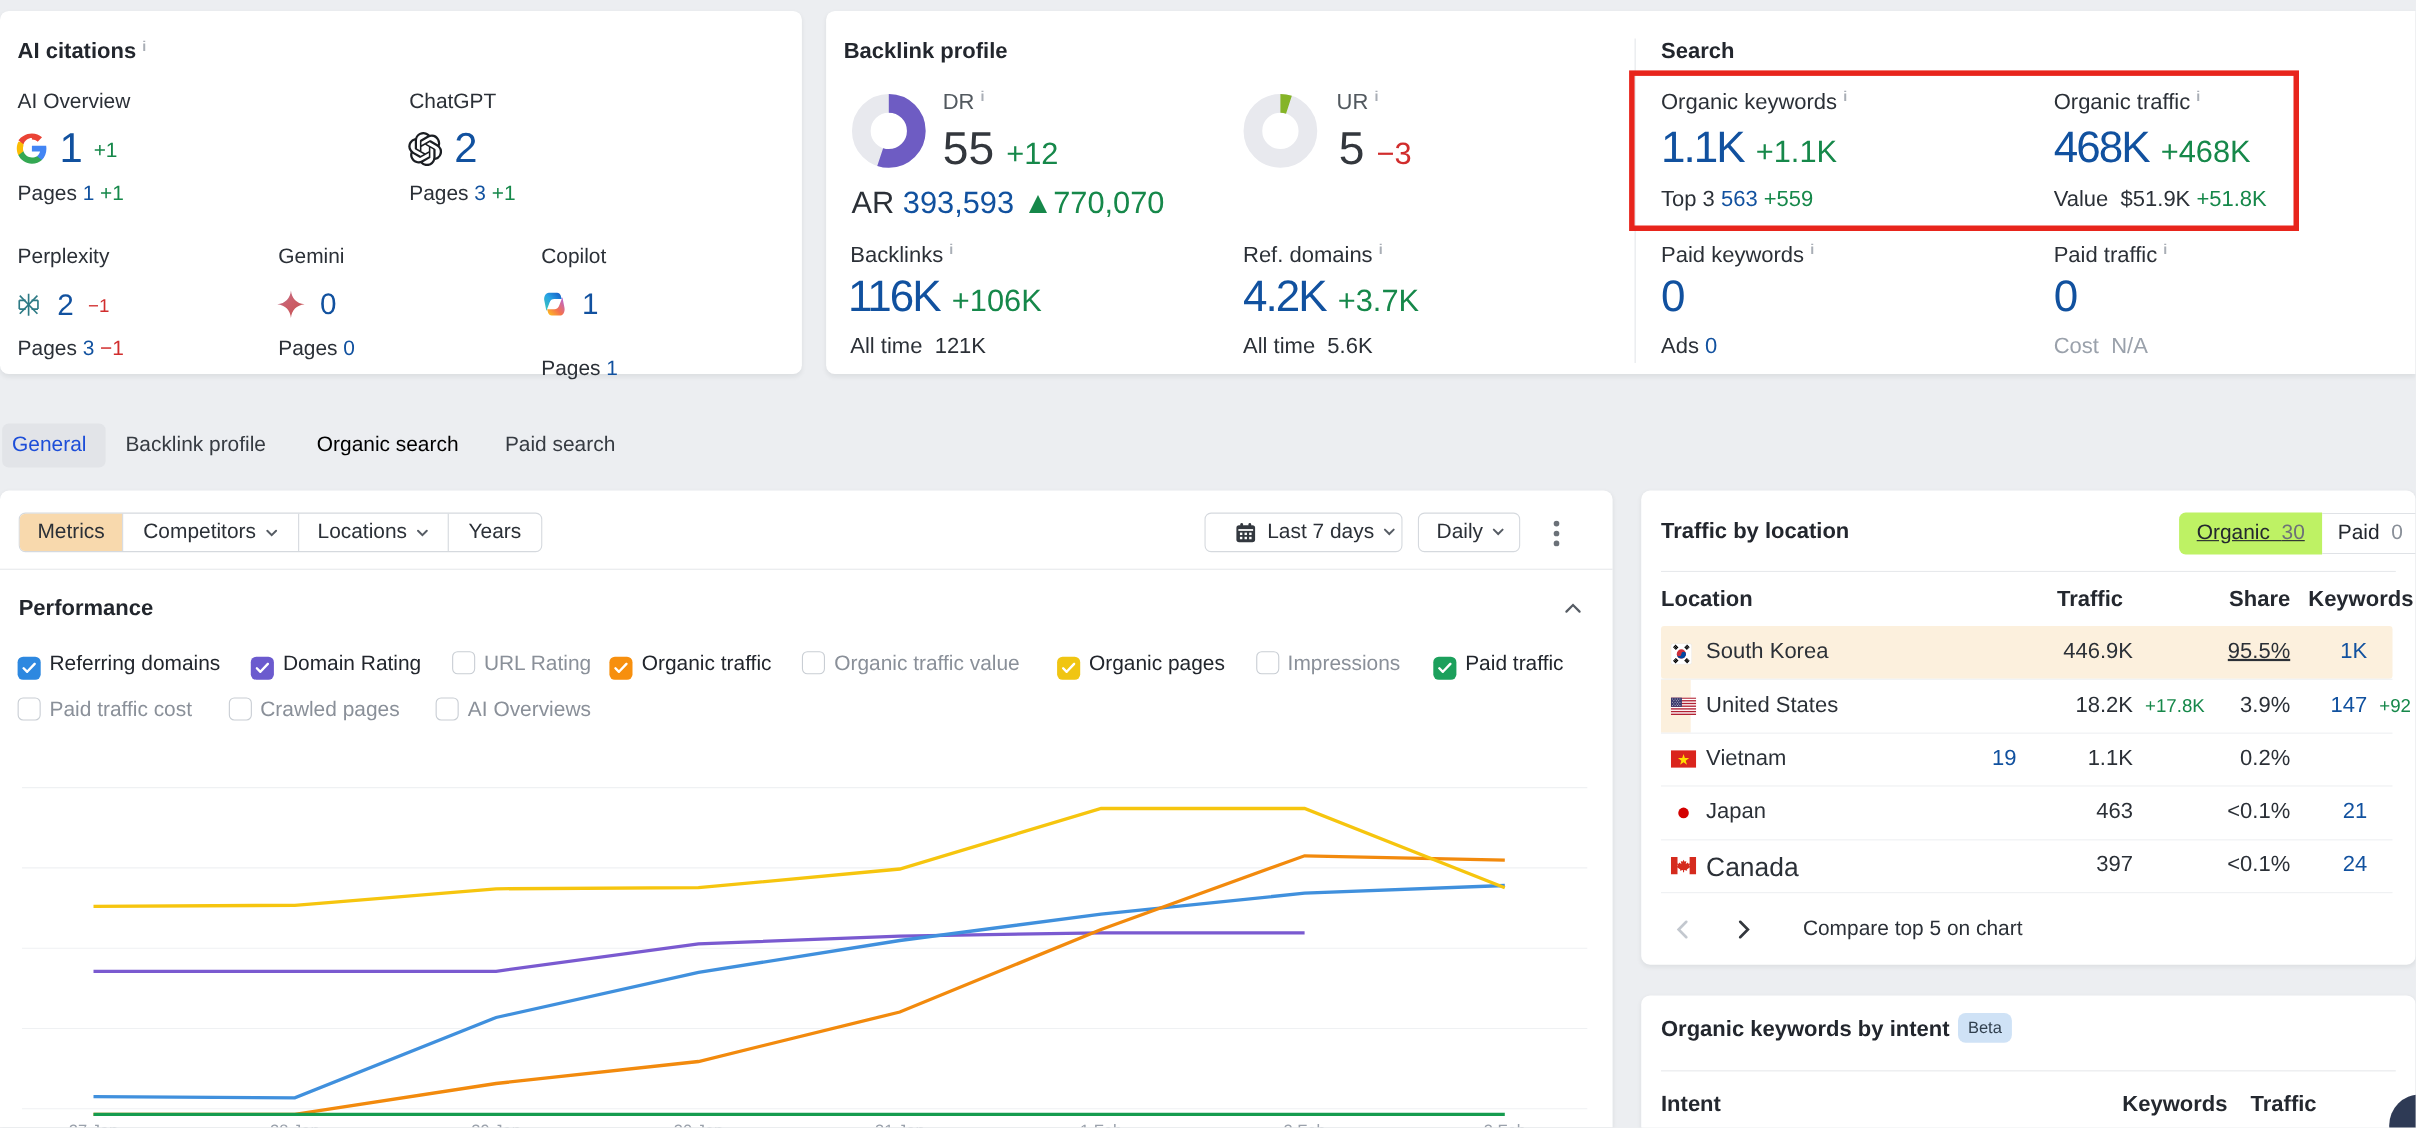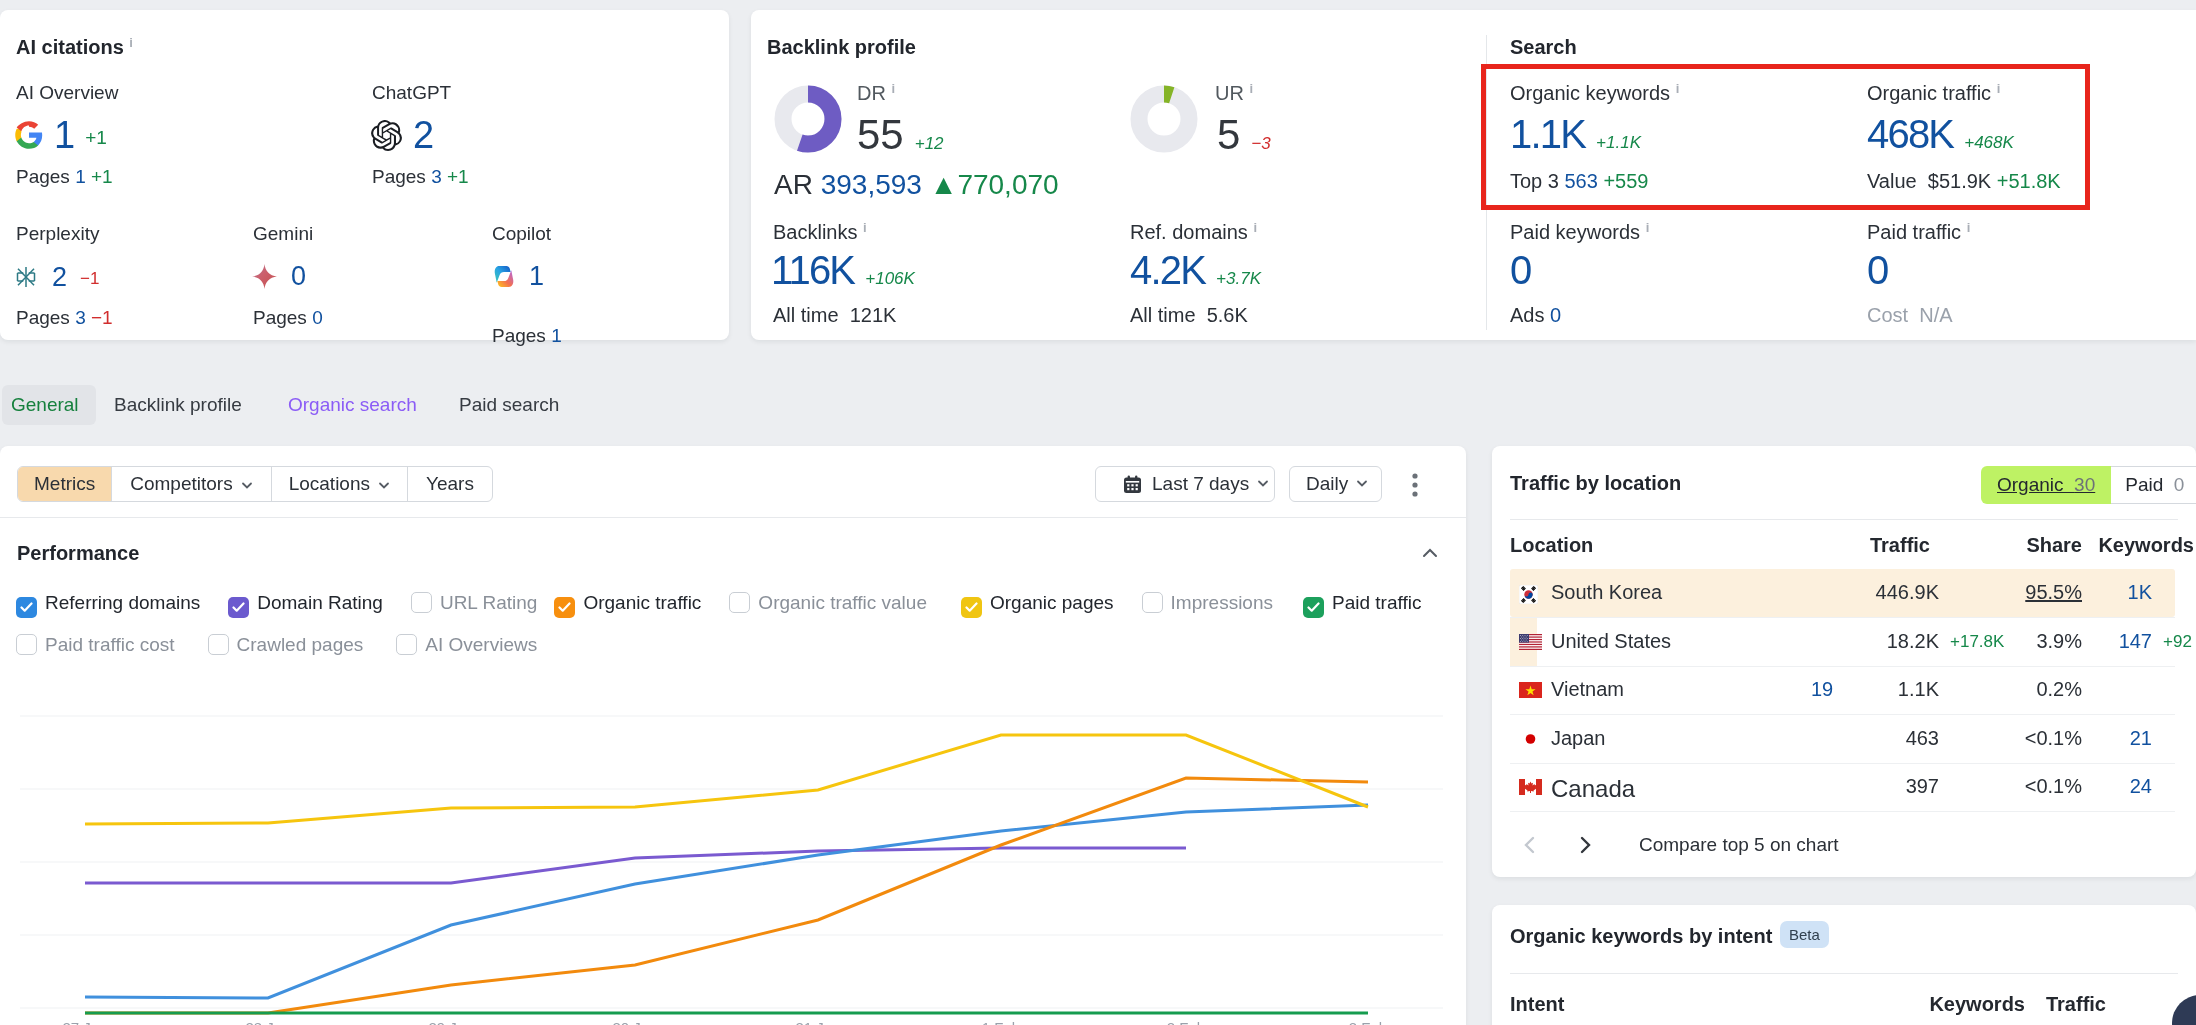--- a/index.html
+++ b/index.html
@@ -8,21 +8,21 @@
 .card { position:absolute; background:#fff; border-radius:8px; box-shadow:0 2px 5px rgba(20,25,35,.07); }
 .abs { position:absolute; }
 .b { font-weight:bold; }
 .blue { color:#11519f; }
 .green { color:#16884a; }
 .red { color:#d12d2d; }
 .lgray { color:#9aa1ab; }
 .t19 { font-size:19px; }
 .big { font-size:40px; color:#11519f; letter-spacing:-1.8px; }
 .num { display:flex; align-items:baseline; white-space:nowrap; }
-.num .d { font-size:17px; margin-left:11px;font-style:italic; }
+.num .d { font-size:28px; margin-left:11px; }
 .irow { display:flex; align-items:center; white-space:nowrap; }
 .sup { font-size:13px; color:#a9aeb6; font-weight:bold; }
 .hd { font-size:20px; font-weight:bold; color:#22262d; }
 .chev { display:inline-block; margin-left:8px; }
 </style>
 </head>
 <body>
 
 <div class="card" style="left:0; top:10px; width:729px; height:330px;">
   <div class="abs hd" style="left:16px; top:26px;">AI citations <span class="sup" style="position:relative; top:-7px;">i</span></div>
@@ -163,23 +163,23 @@
   <div class="abs" style="left:1116px; top:211px; font-size:20px; color:#2b3037;">Paid traffic <span class="sup" style="position:relative; top:-7px;">i</span></div>
   <div class="abs num" style="left:1116px; top:238px;">
       <span class="big">0</span>
     </div>
   <div class="abs lgray" style="left:1116px; top:294px; font-size:20px;">Cost&nbsp; N/A</div>
 </div>
 
 <div class="abs" style="left:1481px; top:64px; width:609px; height:146px; border:5px solid #e8251c; z-index:50;"></div>
 
 <div class="abs" style="left:2px; top:385px; width:94px; height:40px; background:#e2e4e8; border-radius:6px;"></div>
-<div class="abs t19" style="left:11px; top:394px; color:#15803d;">General</div>
+<div class="abs t19" style="left:11px; top:394px; color:#1d4ed8;">General</div>
 <div class="abs t19" style="left:114px; top:394px; color:#363b42;">Backlink profile</div>
-<div class="abs t19" style="left:288px; top:394px; color:#8b5cf6;">Organic search</div>
+<div class="abs t19" style="left:288px; top:394px; color:#000000;">Organic search</div>
 <div class="abs t19" style="left:459px; top:394px; color:#363b42;">Paid search</div>
 
 <div class="card" style="left:0; top:446px; width:1466px; height:579px; border-radius:8px 8px 0 0;">
 
   <div class="abs" style="left:17px; top:20px; height:36px; display:flex; border:1px solid #d5d9de; border-radius:6px; font-size:19px; color:#2b3037; align-items:center;">
     <div style="background:#f8d9ad; padding:0 16px; height:34px; line-height:34px; border-radius:5px 0 0 5px;">Metrics</div>
     <div style="border-left:1px solid #d5d9de; padding:0 18px; height:34px; line-height:34px;">Competitors<svg class="chev" width="12" height="8" viewBox="0 0 12 8">
           <path d="M2 1.5l4 4 4-4" stroke="#565c64" stroke-width="1.8" fill="none" stroke-linecap="round"></path>
         </svg></div>
     <div style="border-left:1px solid #d5d9de; padding:0 17px; height:34px; line-height:34px;">Locations<svg class="chev" width="12" height="8" viewBox="0 0 12 8">

